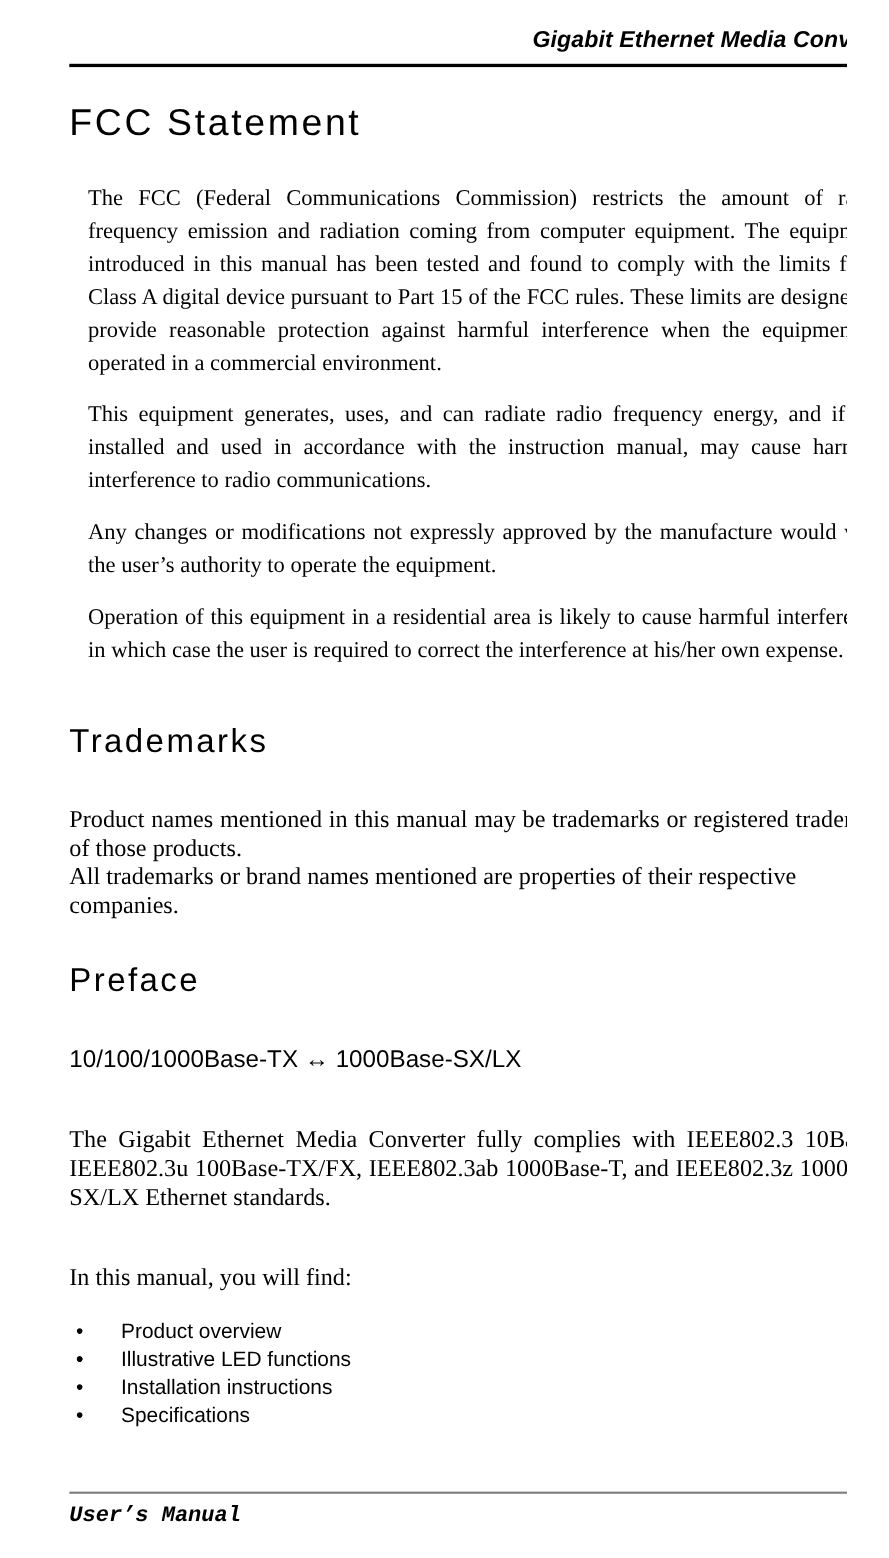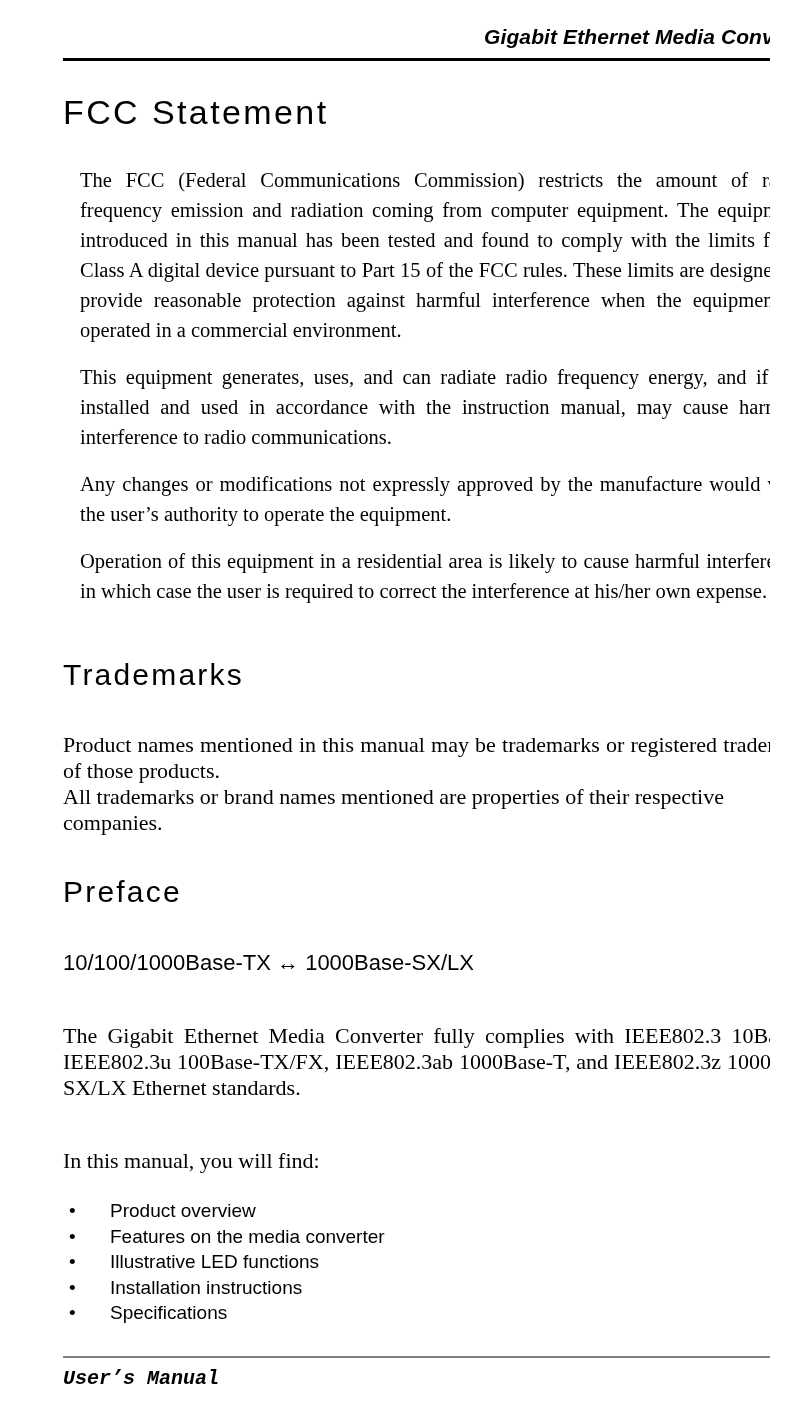--- a/index.html
+++ b/index.html
@@ -213,21 +213,20 @@
 
     <div class="spacer-md"></div>
 
     <ul class="bullets">
       <li>
         <span class="bullet-dot">•</span>
         <span>Product overview</span>
       </li>
       <li>
         <span class="bullet-dot">•</span>
-        <span>Features on the media converter</span>
       </li>
       <li>
         <span class="bullet-dot">•</span>
         <span>Illustrative LED functions</span>
       </li>
       <li>
         <span class="bullet-dot">•</span>
         <span>Installation instructions</span>
       </li>
       <li>

